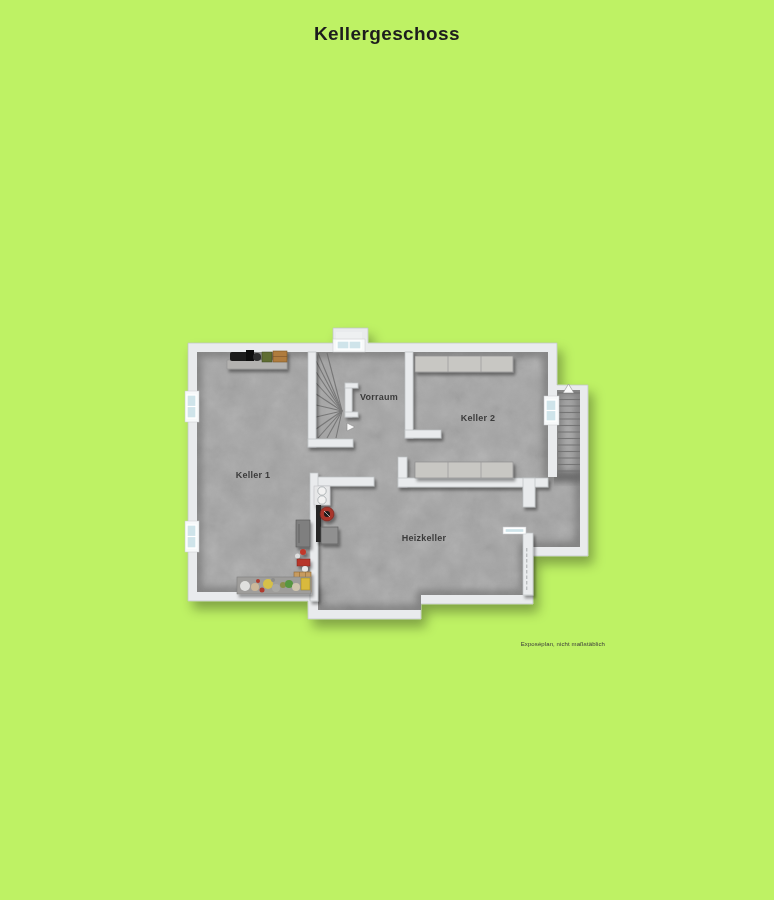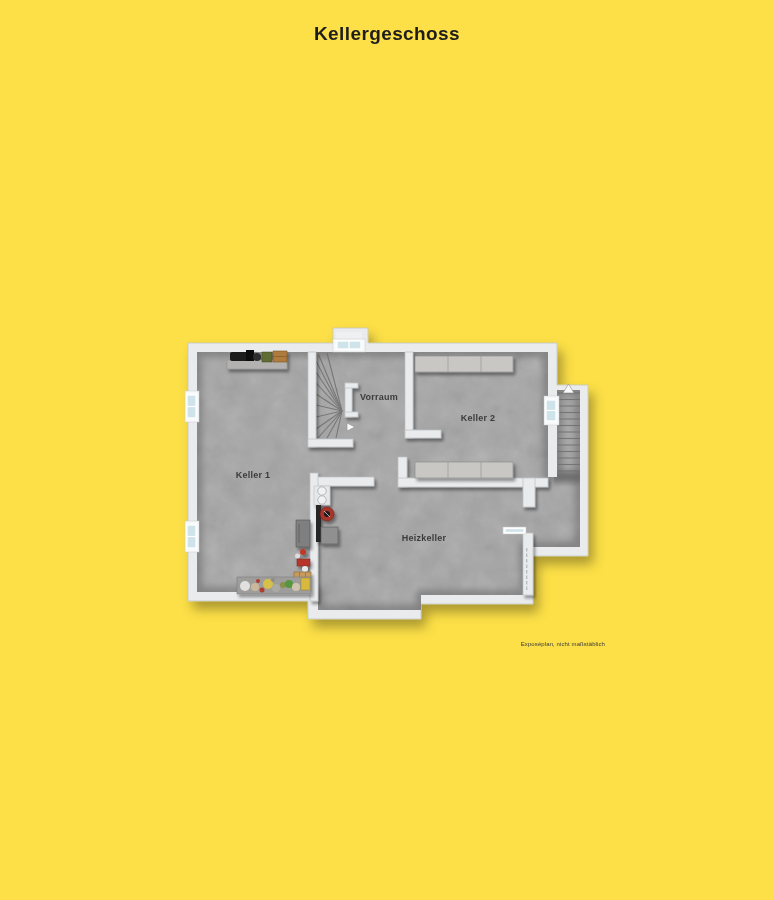--- a/index.html
+++ b/index.html
@@ -1,17 +1,17 @@
 <!DOCTYPE html>
 <html style="--wall: #e9ebed; --floor: #a5a5a5; --window_glass: #cfe4ea; --shelf: #c8c7c3; --boiler_red: #a8342c;"><head>
 <meta charset="utf-8">
 <style>
   html,body{margin:0;padding:0;background:#ffffff;}
   body{width:774px;height:900px;position:relative;font-family:"Liberation Sans",sans-serif;}
-  .stage{position:absolute;inset:0;width:774px;height:900px;background:#fde047;overflow:hidden;}
+  .stage{position:absolute;inset:0;width:774px;height:900px;background:#bef264;overflow:hidden;}
   .title{position:absolute;top:23px;left:0;width:774px;text-align:center;
          font-size:19px;font-weight:700;color:#1d1d1d;letter-spacing:.4px;}
   .note{position:absolute;top:641px;left:404px;width:201px;text-align:right;
         font-size:6px;color:#3a3a3a;letter-spacing:.1px;}
   svg.plan{position:absolute;left:0;top:0;}
   .wall{fill:var(--wall,#e9ebed);stroke:#bdc1c4;stroke-width:.7;}
   .floor{fill:var(--floor,#a5a5a5);}
   .innershadow{fill:none;stroke:#000;stroke-opacity:.22;stroke-width:10;}
   .glass{fill:var(--window_glass,#cfe4ea);stroke:#ffffff;stroke-width:1.3;}
   .winbase{fill:#f7f9fa;stroke:#c9ccce;stroke-width:.5;}

